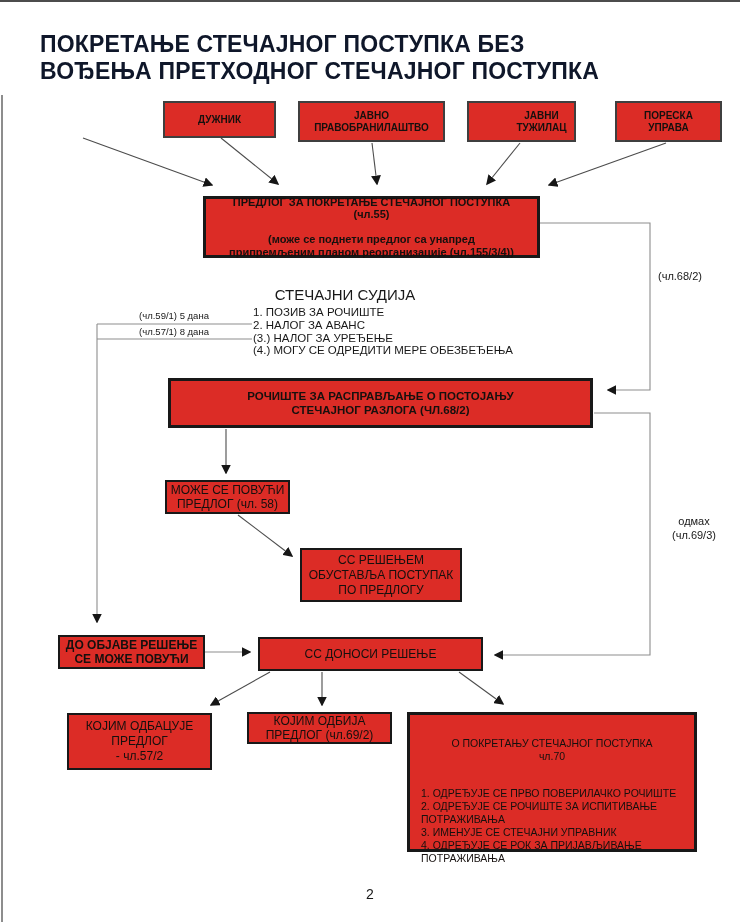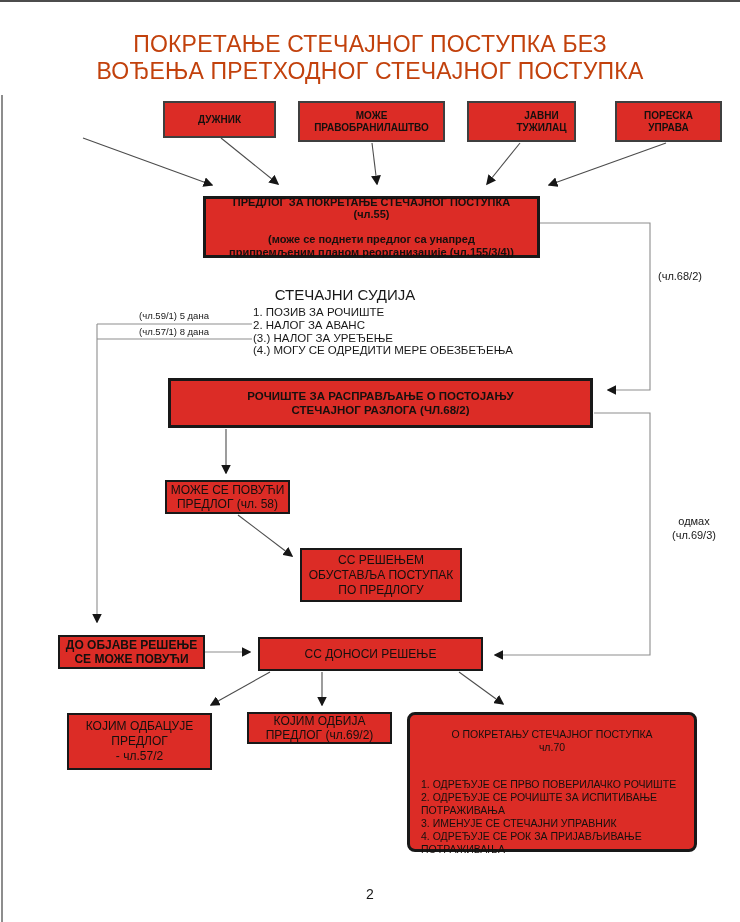--- a/index.html
+++ b/index.html
@@ -15,43 +15,43 @@
   .box{
     position:absolute;z-index:2;box-sizing:border-box;
     background:#dc2c26;border:2px solid #181818;color:#16100e;
     display:flex;align-items:center;justify-content:center;
     text-align:center;white-space:pre-line;
   }
   .lbl{position:absolute;z-index:2;white-space:pre-line;color:#181818;}
 
   .title{
     position:absolute;left:40px;top:31px;width:660px;z-index:2;
-    font-size:23px;font-weight:normal;line-height:27px;text-align:center;
-    white-space:pre-line;letter-spacing:0.2px;color:#c2410c;
+    font-size:23px;font-weight:bold;line-height:27px;
+    white-space:pre-line;letter-spacing:0.2px;color:#0f172a;
   }
 
   .b-src{font-size:10px;font-weight:bold;line-height:12px;border-width:2px;border-color:#3f3f3f;}
   .b-src1{left:28px;top:101px;width:110px;height:37px;}
   .b-src2{left:163px;top:101px;width:113px;height:37px;}
   .b-src3{left:298px;top:101px;width:147px;height:41px;}
   .b-src4{left:467px;top:101px;width:109px;height:41px;padding-left:40px;}
   .b-src5{left:615px;top:101px;width:107px;height:41px;}
 
   .b-predlog{left:203px;top:196px;width:337px;height:62px;border-width:3px;font-size:11px;font-weight:bold;line-height:12.5px;}
   .b-rochiste{left:168px;top:378px;width:425px;height:50px;border-width:3px;font-size:11.5px;font-weight:bold;line-height:14px;}
   .b-mozhe{left:165px;top:480px;width:125px;height:34px;font-size:12px;line-height:14px;}
   .b-ssresh{left:300px;top:548px;width:162px;height:54px;font-size:12px;line-height:15px;}
   .b-doobjave{left:58px;top:635px;width:147px;height:34px;font-size:12px;font-weight:bold;line-height:14px;}
   .b-ssdonosi{left:258px;top:637px;width:225px;height:34px;font-size:12px;}
   .b-odbacuje{left:67px;top:713px;width:145px;height:57px;font-size:12px;line-height:15px;}
   .b-odbija{left:247px;top:712px;width:145px;height:32px;font-size:12px;line-height:14px;}
 
   .b-pokret{
     left:407px;top:712px;width:290px;height:140px;border-width:3px;
-    display:block;text-align:left;padding:0 11px;font-size:10.5px;line-height:13px;border-radius:8px;
+    display:block;text-align:left;padding:9px 11px;font-size:10.5px;line-height:13px;
   }
   .b-pokret .hd{text-align:center;white-space:pre-line;margin-bottom:11px;}
   .b-pokret .ls{white-space:pre-line;}
 
   .t-sudija-h{left:255px;top:286px;width:180px;font-size:15px;text-align:center;}
   .t-sudija-list{left:253px;top:306px;width:310px;font-size:11.5px;line-height:12.8px;}
   .t-dead5{left:95px;top:310px;width:158px;font-size:9.5px;text-align:center;}
   .t-dead8{left:95px;top:326px;width:158px;font-size:9.5px;text-align:center;}
   .t-cl68{left:658px;top:270px;width:72px;font-size:11px;}
   .t-odmah{left:656px;top:514px;width:76px;font-size:11px;line-height:14px;text-align:center;}
@@ -90,21 +90,21 @@
       <polyline points="540,223 650,223 650,390 608,390" marker-end="url(#ah)"></polyline>
       <polyline points="594,413 650,413 650,655 495,655" marker-end="url(#ah)"></polyline>
       <line x1="205" y1="652" x2="250" y2="652" marker-end="url(#ah)"></line>
       <line x1="97" y1="324" x2="252" y2="324"></line>
       <line x1="97" y1="339" x2="252" y2="339"></line>
       <line x1="97" y1="324" x2="97" y2="622" marker-end="url(#ah)"></line>
     </g>
   </svg>
 
   <div class="box b-src b-src2">ДУЖНИК</div>
-  <div class="box b-src b-src3">МОЖЕ
+  <div class="box b-src b-src3">ЈАВНО
 ПРАВОБРАНИЛАШТВО</div>
   <div class="box b-src b-src4">ЈАВНИ
 ТУЖИЛАЦ</div>
   <div class="box b-src b-src5">ПОРЕСКА
 УПРАВА</div>
 
   <div class="box b-predlog">ПРЕДЛОГ ЗА ПОКРЕТАЊЕ СТЕЧАЈНОГ ПОСТУПКА
 (чл.55)
 
 (може се поднети предлог са унапред

